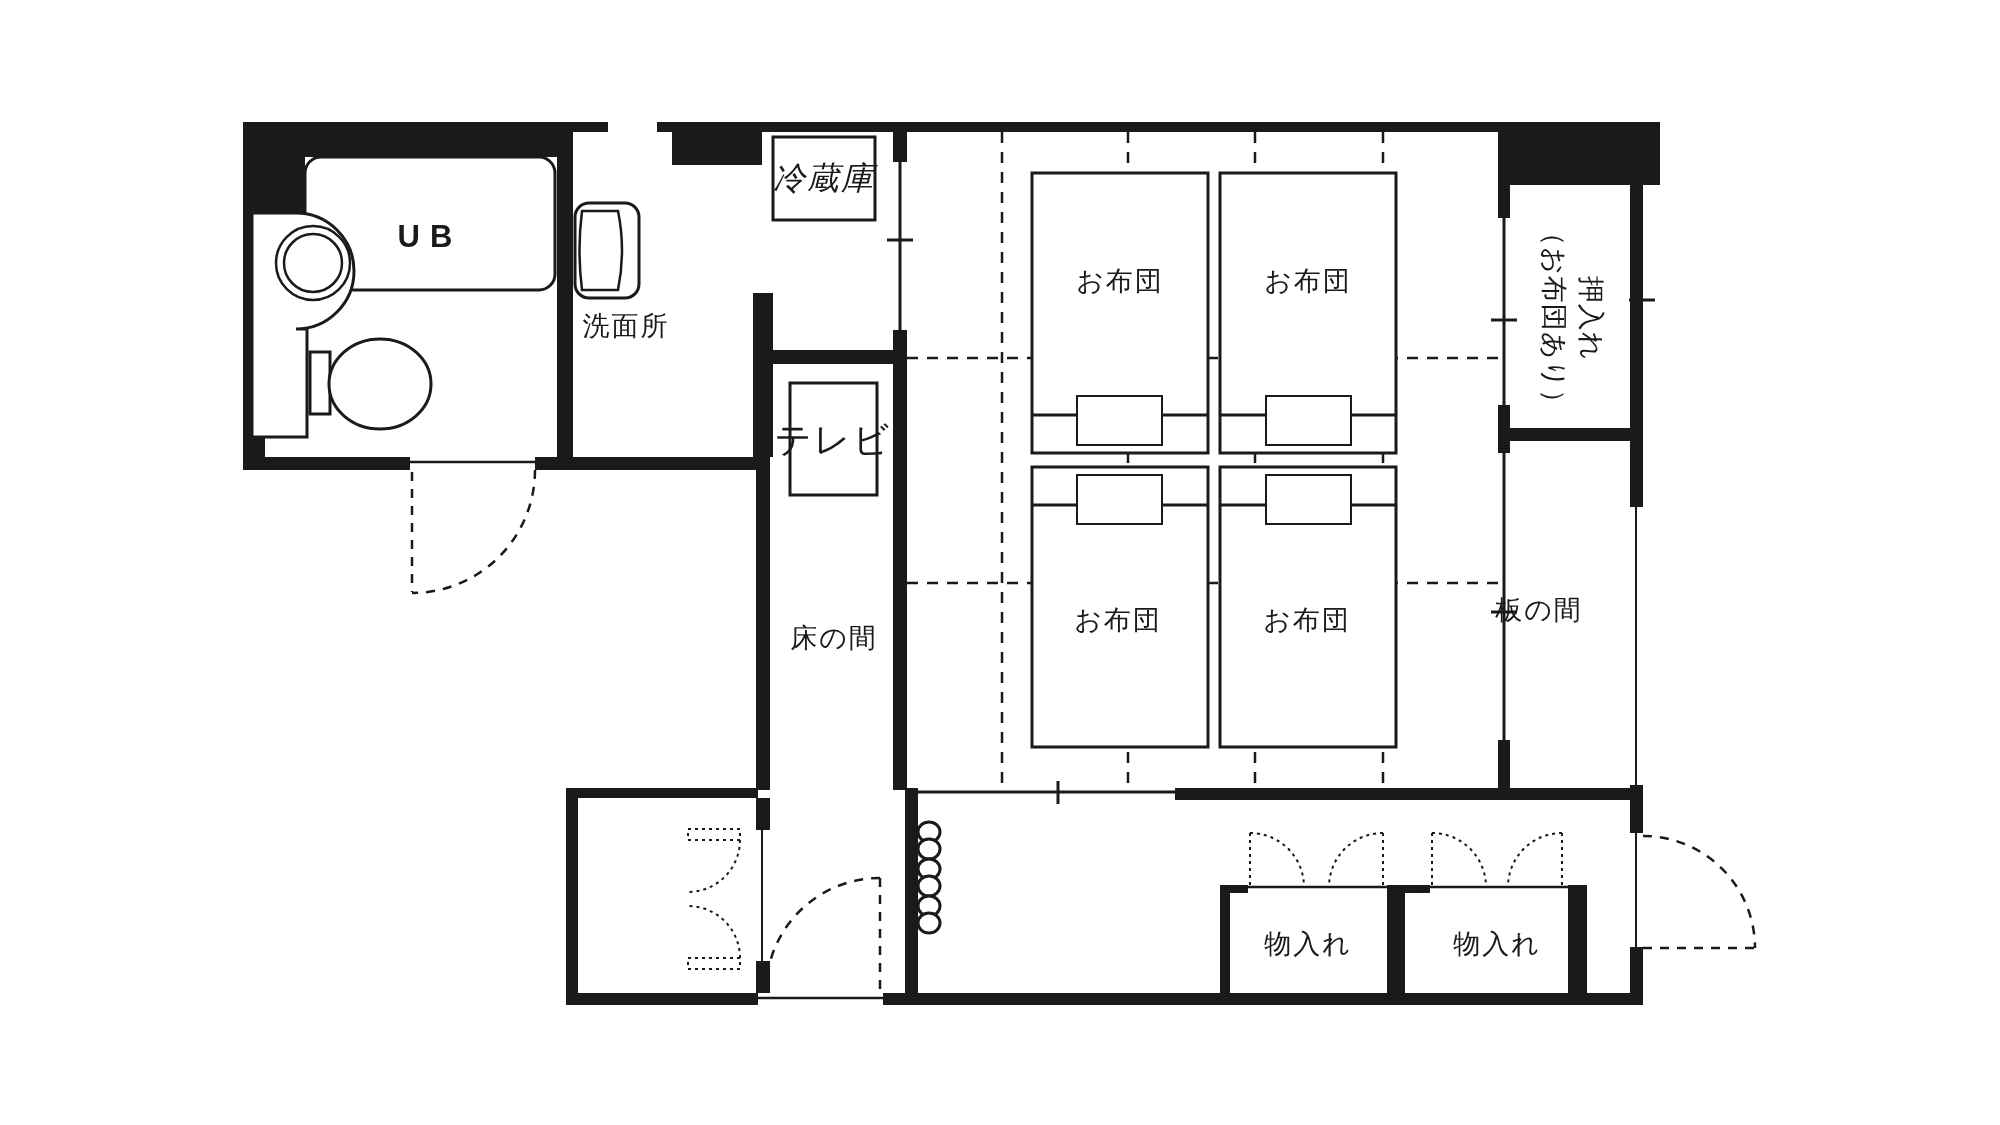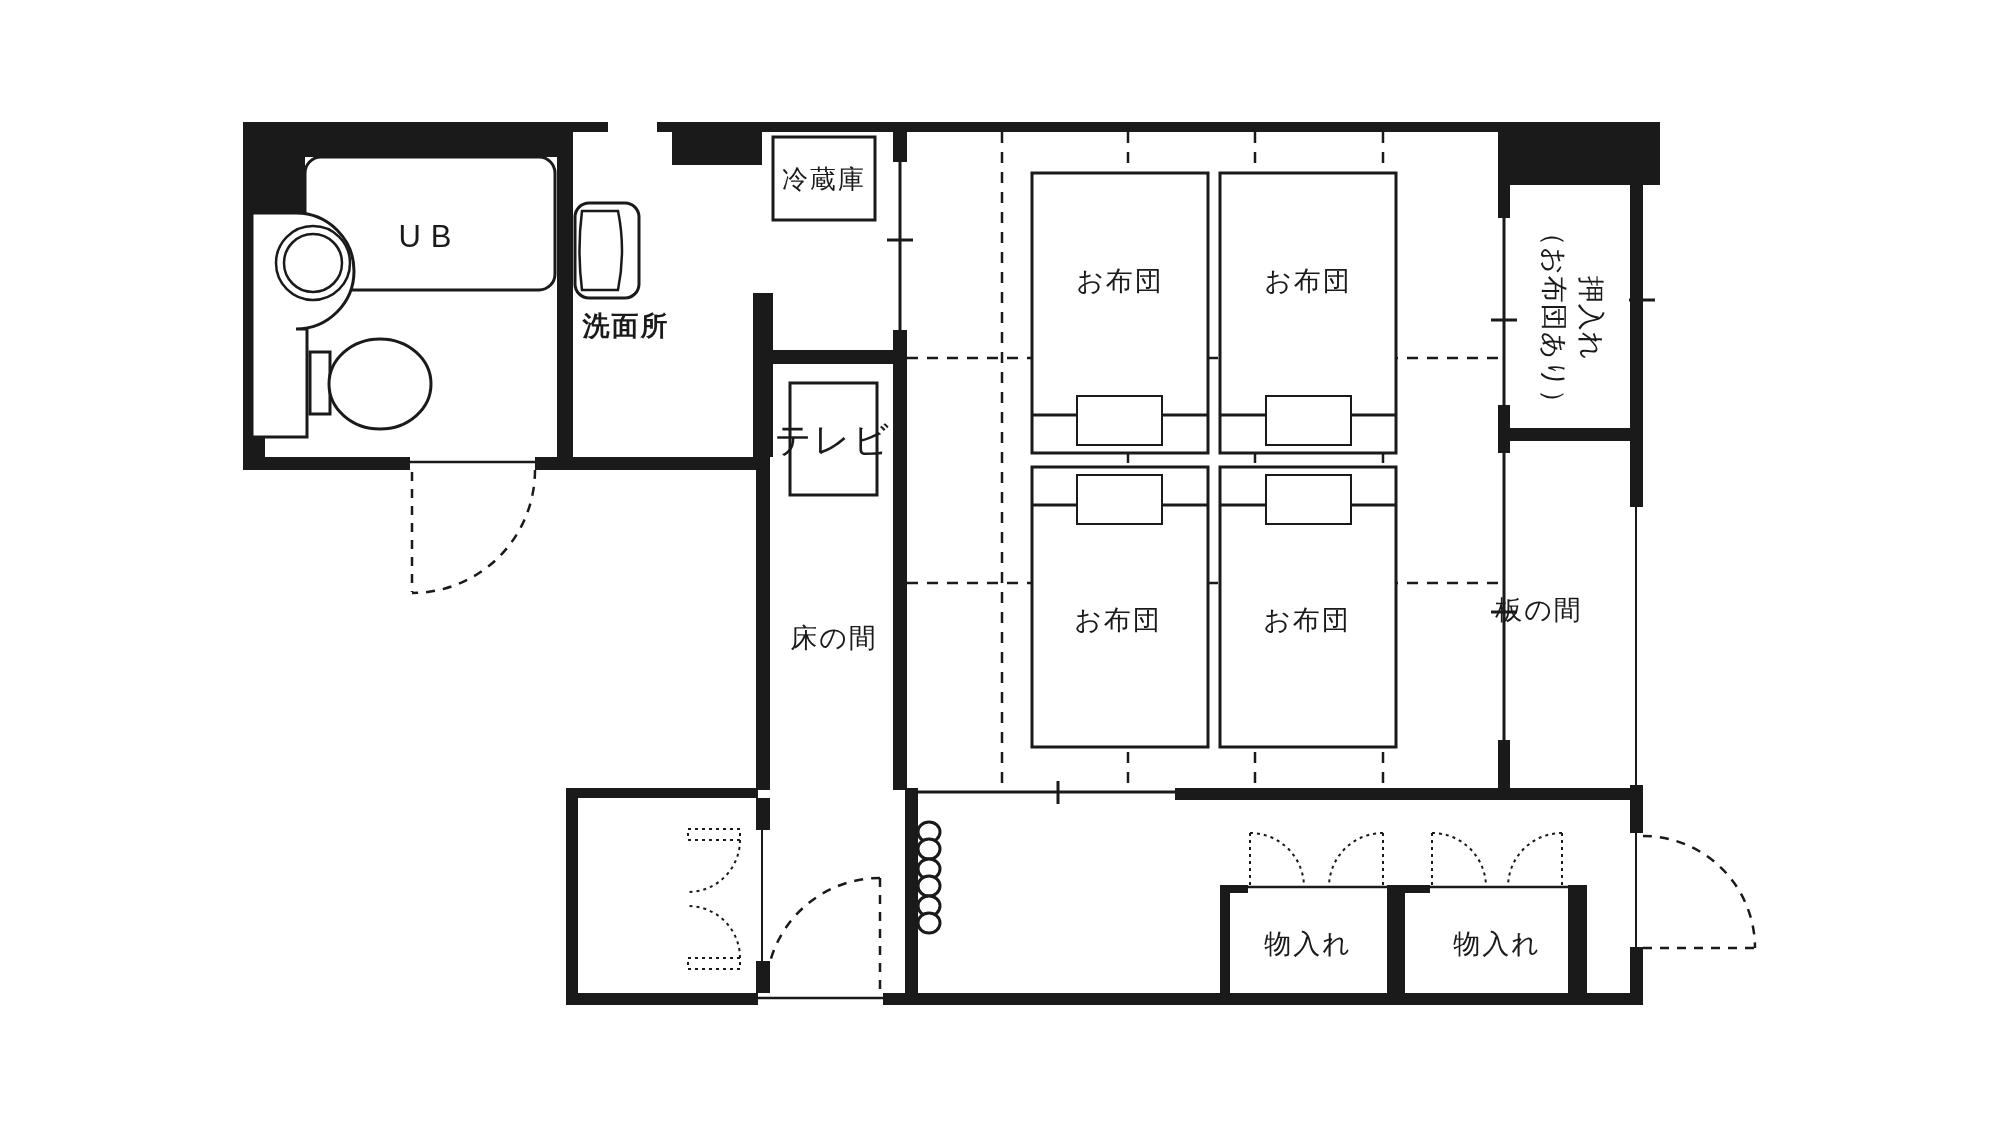--- a/index.html
+++ b/index.html
@@ -1,21 +1,21 @@
 <!DOCTYPE html>
 <html><head>
 <meta charset="utf-8">
 <style>
   html,body{margin:0;padding:0;background:#ffffff;}
   .stage{position:relative;width:2000px;height:1125px;background:#fff;overflow:hidden;
          font-family:"Liberation Sans","DejaVu Sans",sans-serif;}
   .stage svg{position:absolute;left:0;top:0;}
   .lbl{position:absolute;transform:translate(-50%,-50%);color:#1a1a1a;font-size:27px;
        font-weight:500;white-space:nowrap;letter-spacing:2px;}
-  .lbl.big{font-size:31px;letter-spacing:10px;}
+  .lbl.big{font-size:31px;letter-spacing:10px;font-weight:bold;}
   .lbl.rot{transform:translate(-50%,-50%) rotate(90deg);text-align:center;line-height:37px;letter-spacing:1px;}
 </style>
 </head>
 <body>
 
 <div class="stage">
 
 <svg width="2000" height="1125" viewBox="0 0 2000 1125">
   <g fill="#1a1a1a" stroke="none">
 
@@ -156,22 +156,22 @@
     <ellipse cx="929" cy="832" rx="11" ry="10"></ellipse>
     <ellipse cx="929" cy="849" rx="11" ry="10"></ellipse>
     <ellipse cx="929" cy="869" rx="11" ry="10"></ellipse>
     <ellipse cx="929" cy="886" rx="11" ry="10"></ellipse>
     <ellipse cx="929" cy="906" rx="11" ry="10"></ellipse>
     <ellipse cx="929" cy="923" rx="11" ry="10"></ellipse>
   </g>
 </svg>
 
 <div class="lbl big" style="left:430px;top:237px;">UB</div>
-<div class="lbl" style="left:626px;top:326px;font-weight:bold;">洗面所</div>
-<div class="lbl" style="left:824px;top:179px;font-size:26px;">冷蔵庫</div>
+<div class="lbl" style="left:626px;top:326px;">洗面所</div>
+<div class="lbl" style="left:824px;top:179px;font-size:32px;font-style:italic;">冷蔵庫</div>
 <div class="lbl" style="left:833px;top:440px;font-size:36px;">テレビ</div>
 <div class="lbl" style="left:834px;top:638px;">床の間</div>
 <div class="lbl" style="left:1120px;top:281px;">お布団</div>
 <div class="lbl" style="left:1308px;top:281px;">お布団</div>
 <div class="lbl" style="left:1118px;top:620px;">お布団</div>
 <div class="lbl" style="left:1307px;top:620px;">お布団</div>
 <div class="lbl rot" style="left:1572px;top:318px;">
   <div>押入れ</div>
   <div>（お布団あり）</div>
 </div>

